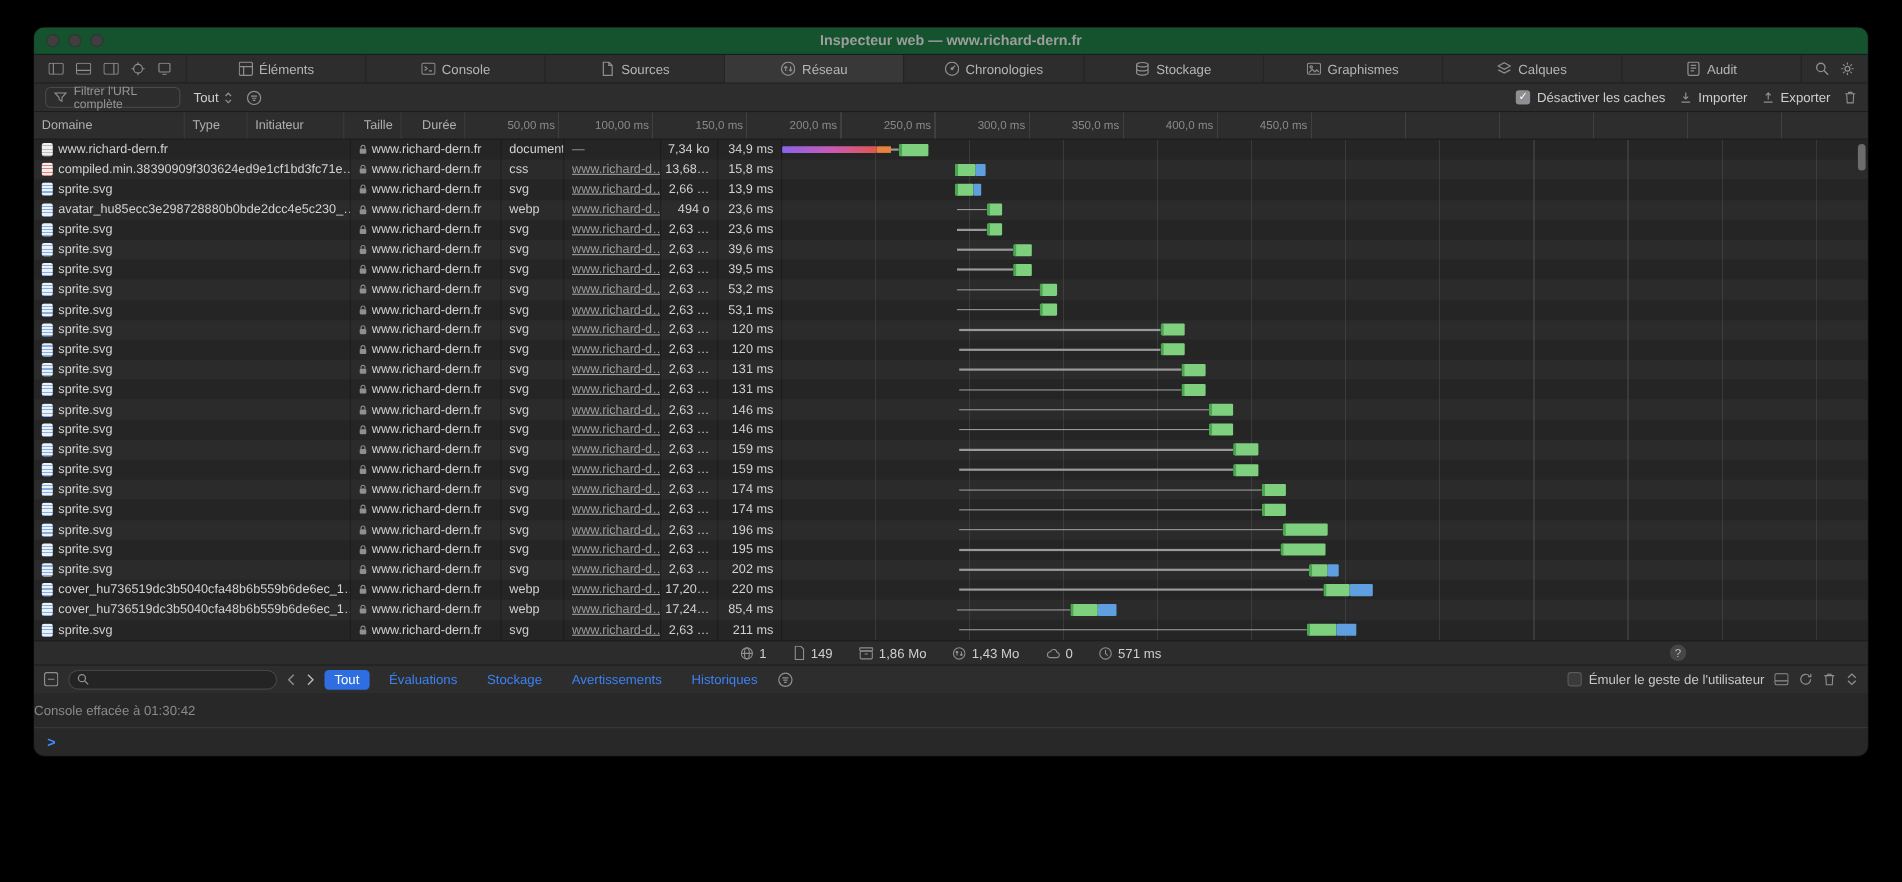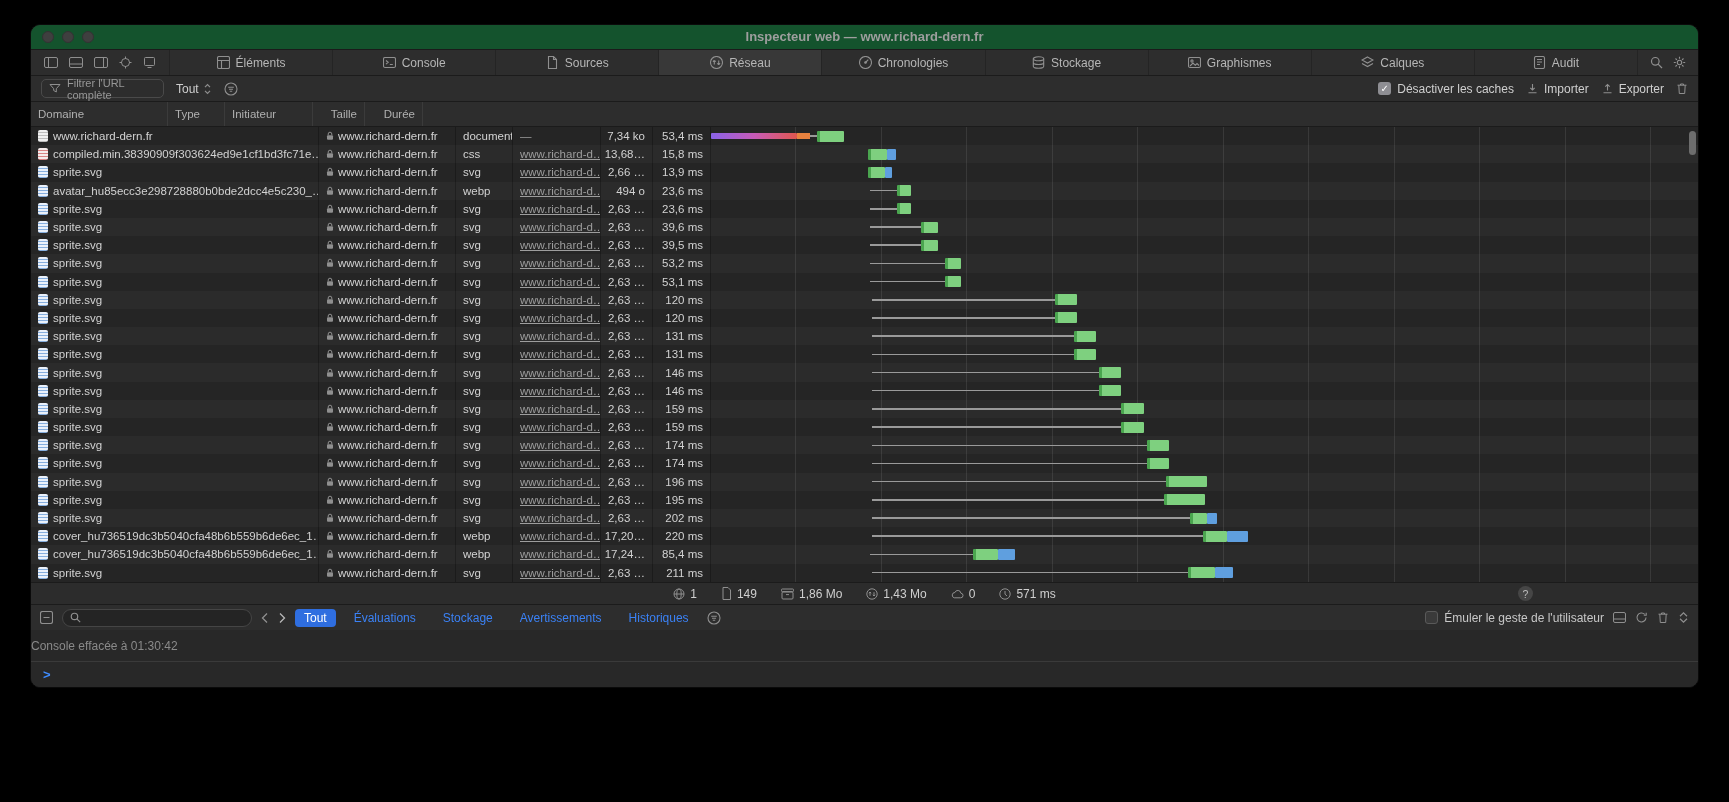--- a/index.html
+++ b/index.html
@@ -253,40 +253,51 @@
       </svg>
   </div>
 
   <div class="tablewrap">
     <div class="thead">
       <div class="hc c-domain">Domaine</div>
       <div class="hc c-type">Type</div>
       <div class="hc c-init">Initiateur</div>
       <div class="hc c-size">Taille</div>
       <div class="hc c-dur">Durée</div>
+      <div class="hc c-wf gridlines" id="timeline-header">
+          <span class="tick" style="left: 85.5px;">50,00 ms</span>
+          <span class="tick" style="left: 171px;">100,00 ms</span>
+          <span class="tick" style="left: 256.5px;">150,0 ms</span>
+          <span class="tick" style="left: 342px;">200,0 ms</span>
+          <span class="tick" style="left: 427.5px;">250,0 ms</span>
+          <span class="tick" style="left: 513px;">300,0 ms</span>
+          <span class="tick" style="left: 598.5px;">350,0 ms</span>
+          <span class="tick" style="left: 684px;">400,0 ms</span>
+          <span class="tick" style="left: 769.5px;">450,0 ms</span>
+        </div>
     </div>
     <div class="tbody" id="tbody">
         <div class="row">
     <div class="bc c-name">
       <span class="ficon doc"></span>
       <span class="nm">www.richard-dern.fr</span>
     </div>
     <div class="bc c-domain">
       <svg class="lock" width="8" height="10" viewBox="0 0 8 10">
               <path d="M2.2 4.2V3a1.8 1.8 0 0 1 3.6 0v1.2" fill="none" stroke="currentColor" stroke-width="1"></path>
               <rect x="1" y="4.2" width="6" height="4.6" rx="1" fill="currentColor"></rect>
             </svg>
       <span class="dm">www.richard-dern.fr</span>
     </div>
     <div class="bc c-type">document</div>
     <div class="bc c-init">
       <span class="init">—</span>
     </div>
     <div class="bc c-size">7,34 ko</div>
-    <div class="bc c-dur">53,4 ms</div>
+    <div class="bc c-dur">34,9 ms</div>
     <div class="bc c-wf gridlines">
       <div class="wf" style="left: 0px;">
               <span class="sg purple" style="width: 85.5px;"></span>
               <span class="sg orange" style="width: 13.68px;"></span>
               <span class="sg wait" style="width: 6.84px;"></span>
               <span class="sg green" style="width: 27.36px;"></span>
             </div>
     </div>
   </div>
         <div class="row">

